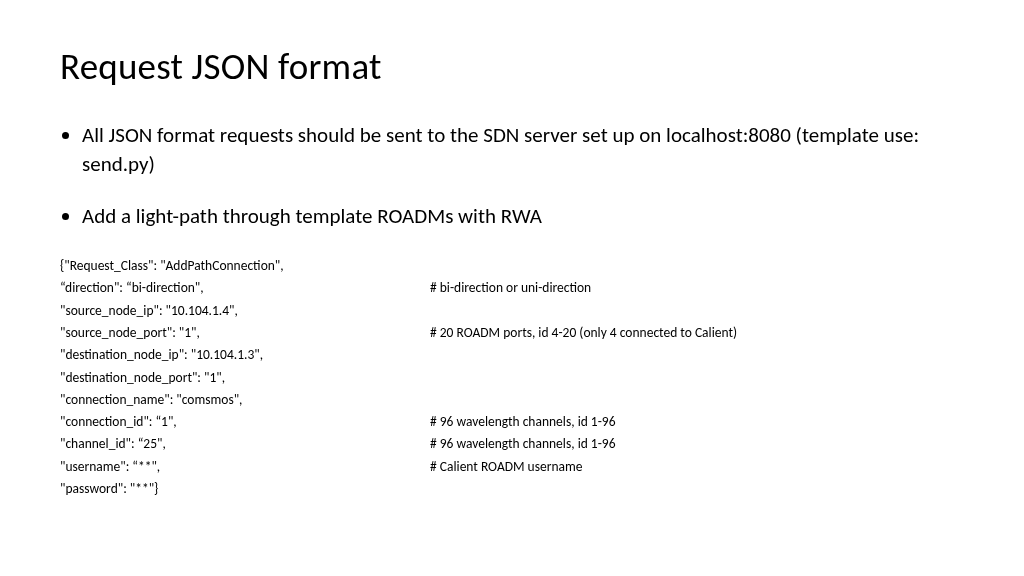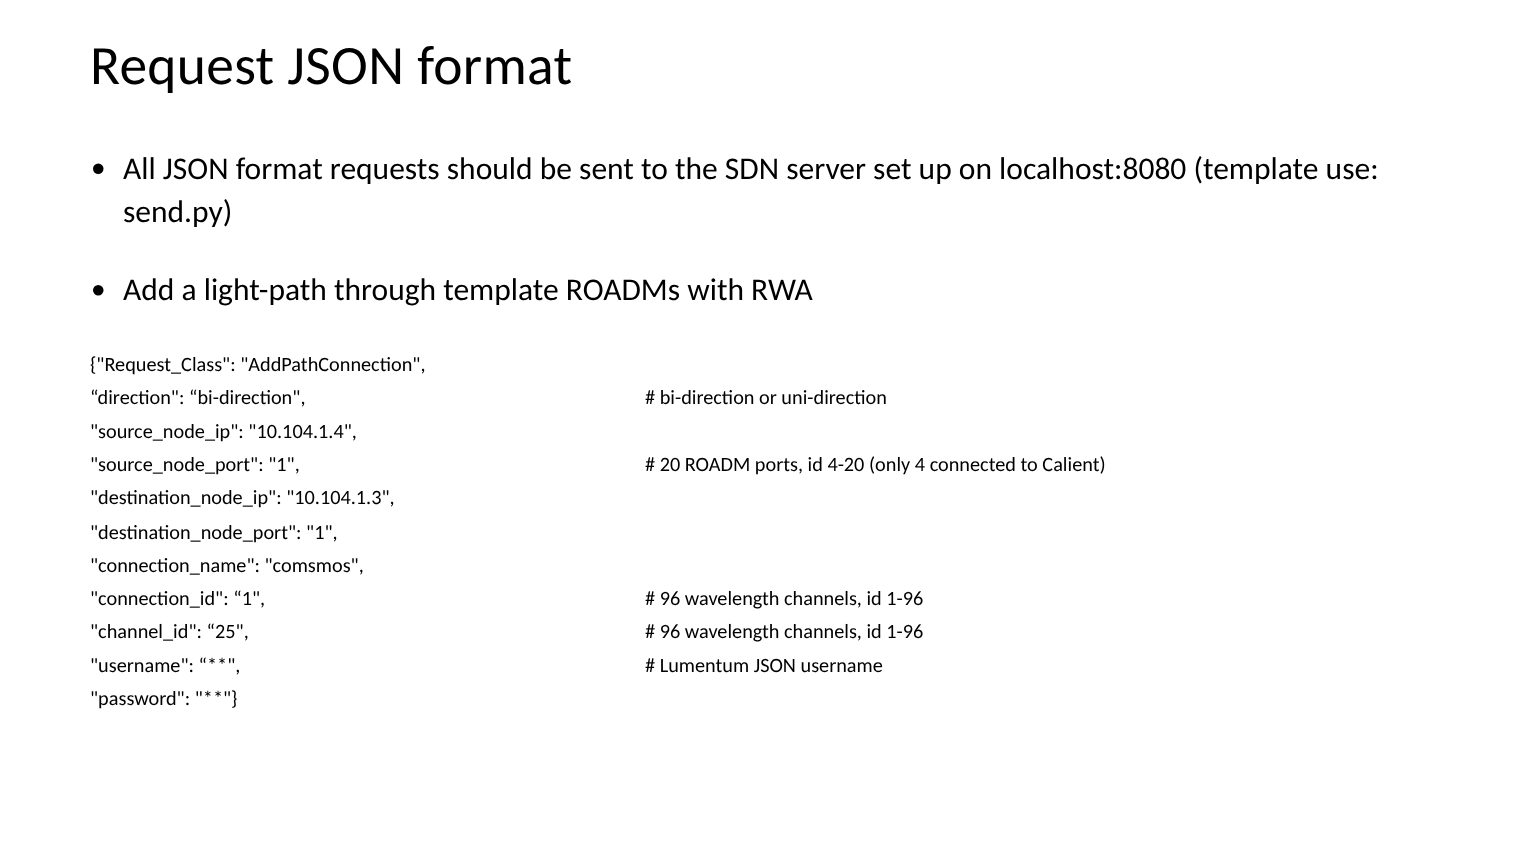--- a/index.html
+++ b/index.html
@@ -6,21 +6,21 @@
     margin: 0;
     padding: 0;
     width: 1024px;
     height: 576px;
     background: #ffffff;
     font-family: Calibri, "Segoe UI", Arial, sans-serif;
     color: #000;
   }
   .slide {
     box-sizing: border-box;
-    padding: 21px 60px 30px 60px;
+    padding: 44px 60px 30px 60px;
   }
   h1 {
     font-size: 37px;
     font-weight: 400;
     margin: 0 0 32px 0;
     letter-spacing: 0.2px;
   }
   ul.bullets {
     margin: 0 0 24px 0;
     padding-left: 22px;
@@ -89,19 +89,19 @@
     <div class="code-row">
       <span class="code-left">"connection_id": “1",</span>
       <span class="code-right"># 96 wavelength channels, id 1-96</span>
     </div>
     <div class="code-row">
       <span class="code-left">"channel_id": “25",</span>
       <span class="code-right"># 96 wavelength channels, id 1-96</span>
     </div>
     <div class="code-row">
       <span class="code-left">"username": “**",</span>
-      <span class="code-right"># Lumentum JSON username</span>
+      <span class="code-right"># Calient ROADM username</span>
     </div>
     <div class="code-row">
       <span class="code-left">"password": "**"}</span>
     </div>
   </div>
 </div>
 
 </body></html>

